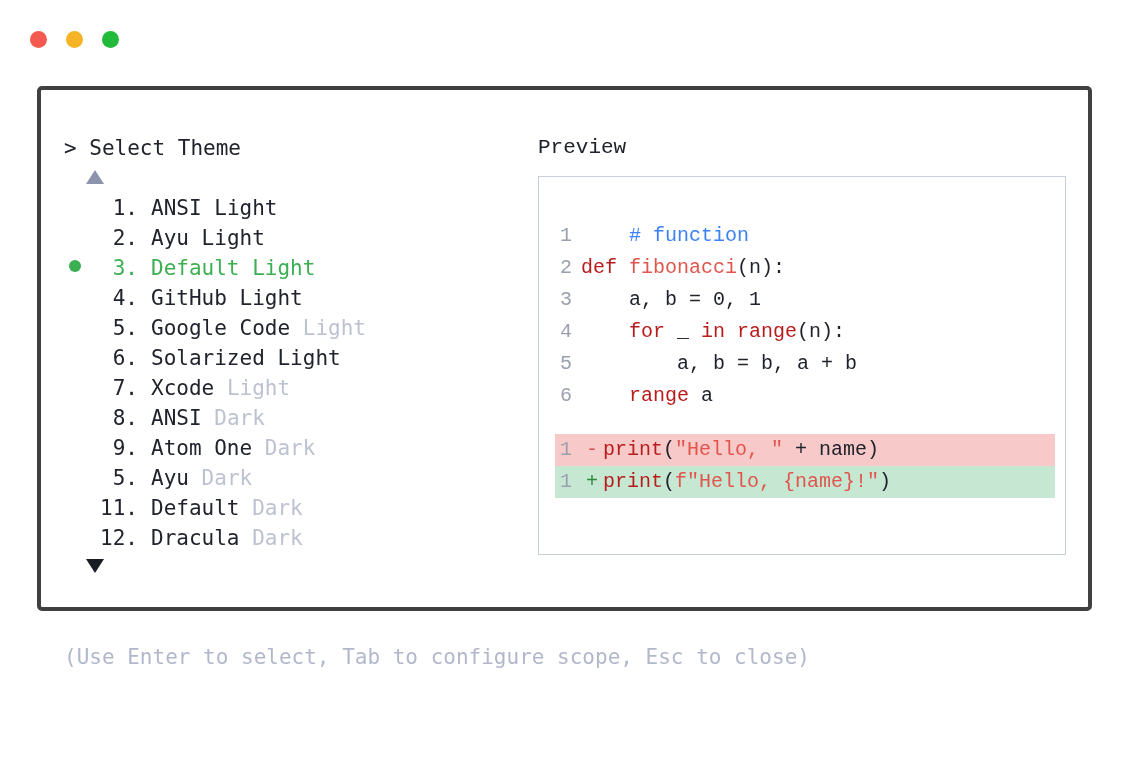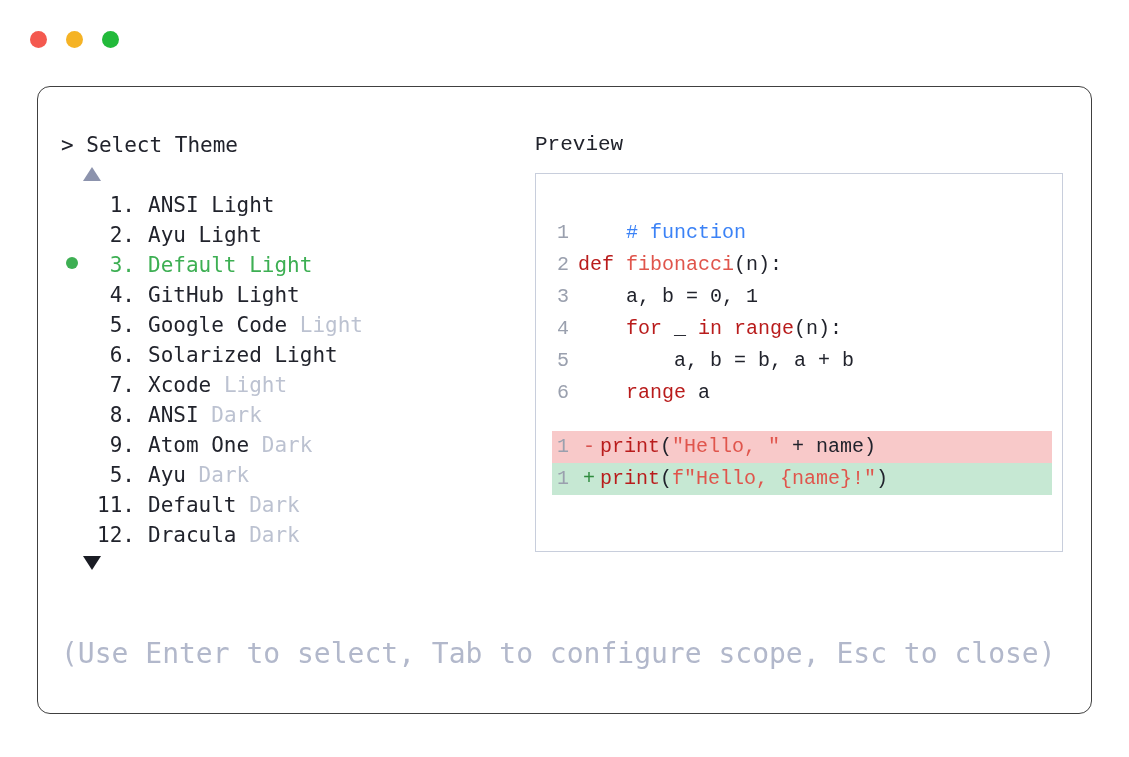--- a/index.html
+++ b/index.html
@@ -24,23 +24,23 @@
   .tl-red    { background: #F4594F; }
   .tl-yellow { background: #F5B325; }
   .tl-green  { background: #22BA3A; }
 
   
   .card {
     position: absolute;
     left: 37px;
     top: 86px;
     width: 1055px;
-    height: 628px;
-    border: 1px solid #404040;
-    border-radius: 13px;
+    height: 525px;
+    border: 4px solid #404040;
+    border-radius: 5px;
     background: #ffffff;
   }
 
   
   .cols { position: relative; width: 100%; height: 100%; }
 
   .left-col {
     position: absolute;
     left: 23px;
     top: 43px;
@@ -116,21 +116,21 @@
   .suffix.muted { color: #BCC2D1; }
   .theme-row.selected .num-cell,
   .theme-row.selected .name-cell,
   .theme-row.selected .suffix { color: #3DAF53; }
 
   
   .hint {
     position: absolute;
     left: 23px;
     top: 552px;
-    font-size: 28px;
+    font-size: 21px;
     line-height: 30px;
     color: #B2B8CB;
     white-space: pre;
   }
 
   
   .preview-box {
     position: absolute;
     left: 0px;
     top: 43px;

